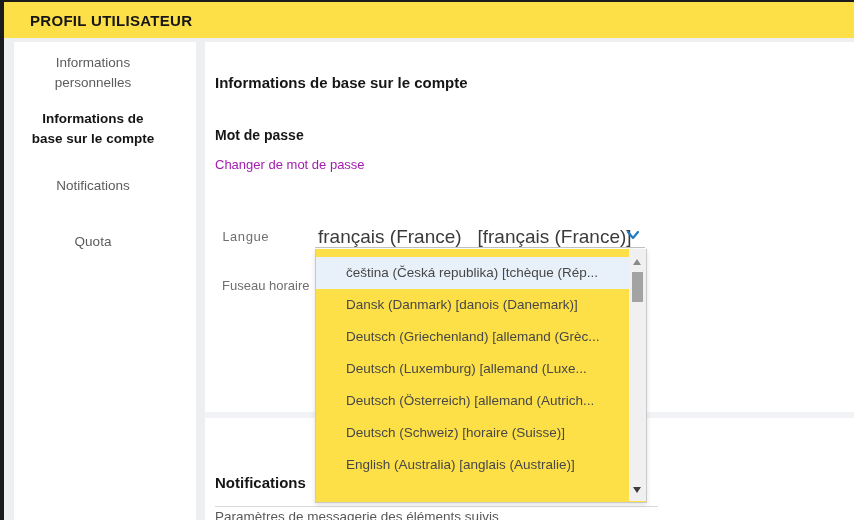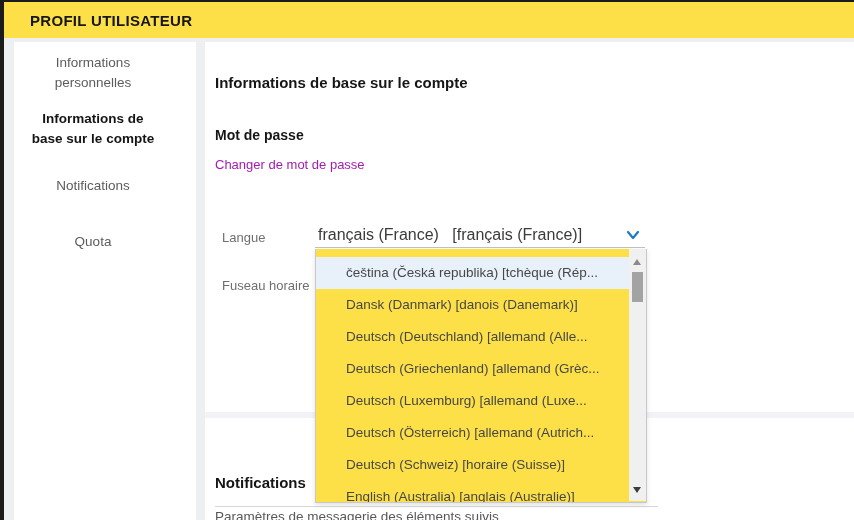--- a/index.html
+++ b/index.html
@@ -27,21 +27,21 @@
 
   .main { position:absolute; left:205px; top:42px; width:649px; height:478px; background:#ffffff; }
 
   .section-title { position:absolute; left:215px; top:74px; font-size:15px; font-weight:bold; color:#161616; }
   .pw-label      { position:absolute; left:215px; top:127px; font-size:14px; font-weight:bold; color:#161616; }
   .pw-link       { position:absolute; left:215px; top:157px; font-size:13px; color:#a21caf; cursor:pointer; }
 
   .field-label   { position:absolute; left:222px; font-size:13px; color:#6f6f6f; }
 
   .select-row { position:absolute; left:315px; top:224px; width:330px; height:24px; cursor:pointer; }
-  .select-value { position:absolute; left:3px; top:2px; font-size:16px; color:#3b3b3b; white-space:pre;text-align:right; }
+  .select-value { position:absolute; left:3px; top:2px; font-size:19px; color:#3b3b3b; white-space:pre;text-align:right; }
   .select-chevron { position:absolute; right:4px; top:3px; width:16px; height:16px; }
   .select-underline { position:absolute; left:315px; top:247px; width:330px; height:1px; background:#c2c2c2; }
 
   .divider-band { position:absolute; left:205px; top:412px; width:649px; height:6px; background:#f1f3f6; }
 
   .notif-title { position:absolute; left:215px; top:474px; font-size:15px; font-weight:bold; color:#161616; }
   .bottom-line { position:absolute; left:215px; top:506px; width:443px; height:1px; background:#d8d8d8; }
   .notif-desc  { position:absolute; left:215px; top:509px; font-size:13.5px; color:#585858; }
 
   .dropdown {
@@ -90,21 +90,21 @@
 
   <div class="main"></div>
 
   <div class="section-title">Informations de base sur le compte</div>
 
   <div class="pw-label">Mot de passe</div>
   <div class="pw-link">Changer de mot de passe</div>
 
   <div class="divider-band"></div>
 
-  <div class="field-label" style="top:230px;">Langue</div>
+  <div class="field-label" style="top:230px;font-family:Liberation Mono, monospace;">Langue</div>
 
   <div class="select-row">
     <span class="select-value">français (France)   [français (France)]</span>
     <span class="select-chevron">
       <svg width="16" height="16" viewBox="0 0 16 16">
         <polyline points="3,5 8,11 13,5" fill="none" stroke="#1e7bc4" stroke-width="2.2" stroke-linecap="round" stroke-linejoin="round"></polyline>
       </svg>
     </span>
   </div>
   <div class="select-underline"></div>
@@ -112,21 +112,20 @@
   <div class="field-label" style="top:278px;">Fuseau horaire</div>
 
   <div class="notif-title">Notifications</div>
   <div class="bottom-line"></div>
   <div class="notif-desc">Paramètres de messagerie des éléments suivis</div>
 
   <div class="dropdown">
     <div class="dd-list">
       <div class="dd-item hl">čeština (Česká republika) [tchèque (Rép...</div>
       <div class="dd-item">Dansk (Danmark) [danois (Danemark)]</div>
-      <div class="dd-item">Deutsch (Deutschland) [allemand (Alle...</div>
       <div class="dd-item">Deutsch (Griechenland) [allemand (Grèc...</div>
       <div class="dd-item">Deutsch (Luxemburg) [allemand (Luxe...</div>
       <div class="dd-item">Deutsch (Österreich) [allemand (Autrich...</div>
       <div class="dd-item">Deutsch (Schweiz) [horaire (Suisse)]</div>
       <div class="dd-item">English (Australia) [anglais (Australie)]</div>
     </div>
     <div class="dd-scrollbar">
       <div class="sb-up"></div>
       <div class="sb-thumb"></div>
       <div class="sb-down"></div>

